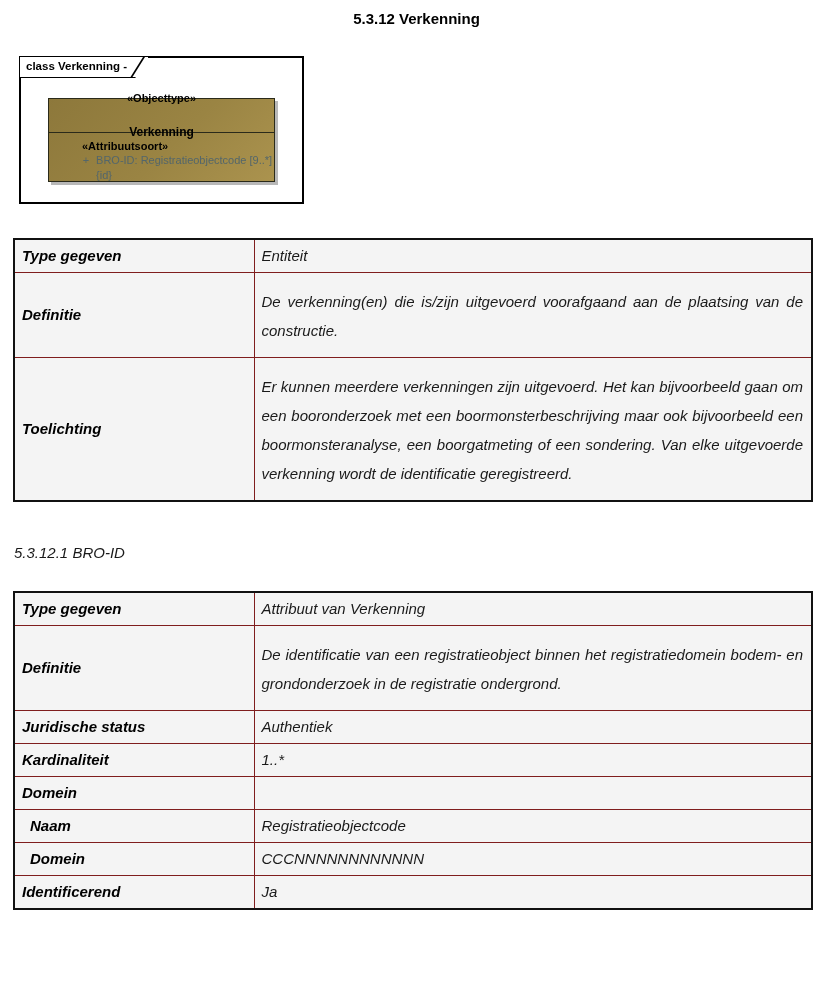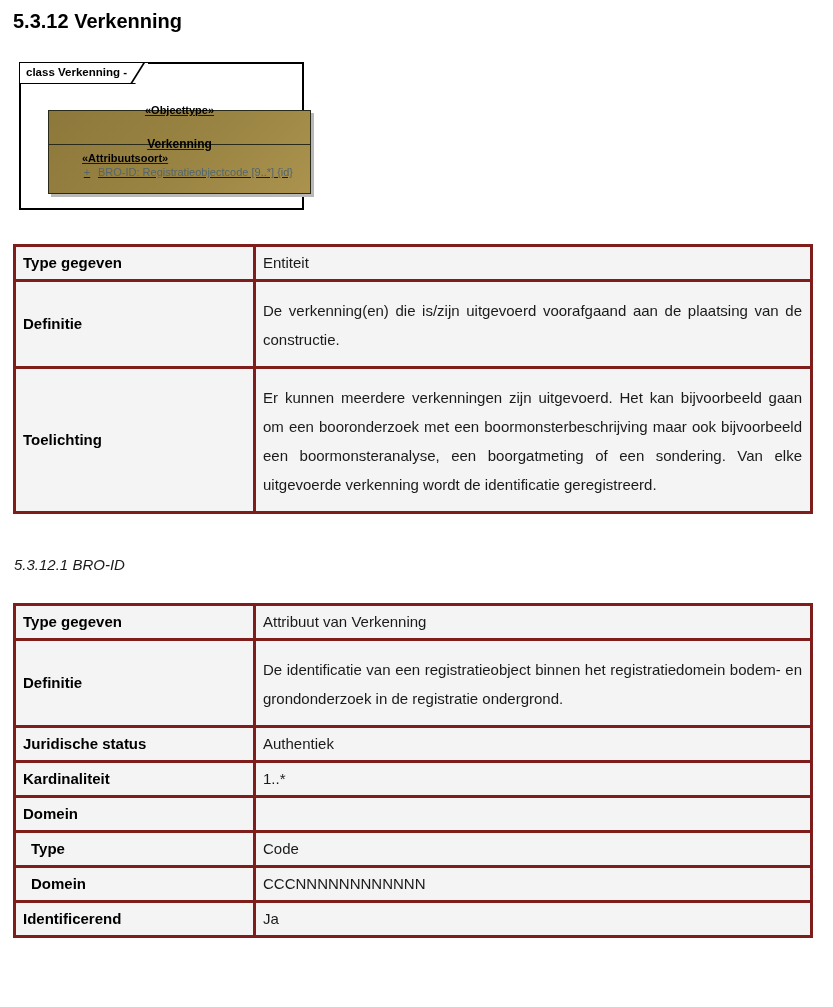--- a/index.html
+++ b/index.html
@@ -6,21 +6,21 @@
   html, body { background: #ffffff; }
   body {
     width: 833px; height: 1007px;
     font-family: "Liberation Sans", sans-serif;
     color: #1a1a1a;
     position: relative;
     padding: 10px 13px 0 13px;
   }
 
   
-  .h-main { font-size: 20px; font-weight: bold; color: #000; }
+  .h-main { font-size: 15px; font-weight: bold; color: #000; text-align: center; }
   .h-sub  { font-size: 15px; font-style: italic; font-weight: normal; color: #1a1a1a; margin: 0 0 0 1px; }
 
   
   .diagram-frame {
     position: relative;
     margin: 29px 0 0 6px;
     width: 285px; height: 148px;
     border: 2px solid #000;
     background: #fff;
   }
@@ -33,26 +33,25 @@
     line-height: 19px; padding-left: 6px;
     clip-path: polygon(0 0, 100% 0, 100% 45%, calc(100% - 13px) 100%, 0 100%);
     border-bottom: 1.5px solid #000;
   }
   
   .frame-tab::after{
     content:""; position:absolute; right:4px; top:0; width:1.5px; height:100%;
     background:#000; transform: skewX(-32deg); transform-origin: top right;
   }
   .class-box {
-    position: absolute; left: 27px; top: 46px;
-    width: 263px; height: 84px;
+    position: absolute; left: 27px; top: 40px;
+    width: 227px; height: 84px;
     border: 1.5px solid #2a2a1a;
     background: linear-gradient(135deg, #8d783b 0%, #9a8443 55%, #ab934e 100%);
     box-shadow: 3px 3px 0 #b8b8b8;
-    text-decoration: underline;
   }
   .class-head {
     height: 34px; border-bottom: 1.5px solid #2a2a1a;
     display: flex; flex-direction: column; align-items: center; justify-content: center;
   }
   .stereotype { font-size: 11px; font-weight: bold; color: #000; line-height: 14px; }
   .class-name { font-size: 12px; font-weight: bold; color: #000; line-height: 15px; margin-top: 20px; }
   .class-attrs { padding: 6px 0 0 13px; margin-left: 20px; }
   .attr-stereotype { font-size: 11px; font-weight: bold; color: #000; line-height: 14px; }
   .attr-line { font-size: 11px; color: #53666b; line-height: 15px; display: flex; }
@@ -60,25 +59,26 @@
 
   
   table.spec {
     border-collapse: collapse;
     width: 800px;
     background: #f4f4f4;
     border: 2px solid #111;
     table-layout: fixed;
   }
   table.spec td {
-    border: 3px solid #7f1d1d;
+    border: 1px solid #7f1d1d;
     font-size: 15px;
     line-height: 16px;
     padding: 8px 8px 8px 7px;
     vertical-align: middle;
+    font-style: italic;
   }
   table.spec td.label { width: 240px; font-weight: bold; color: #000; }
   table.spec td.label.indent { padding-left: 15px; }
   table.spec td.value { text-align: justify; }
   table.spec td.value.para { line-height: 29px; padding-top: 14px; padding-bottom: 12px; }
 
   .t1 { margin-top: 34px; }
   .t2 { margin-top: 30px; }
   .gap-sub { margin-top: 42px; }
 </style>
@@ -139,22 +139,22 @@
       </tr>
       <tr>
         <td class="label">Kardinaliteit</td>
         <td class="value">1..*</td>
       </tr>
       <tr>
         <td class="label">Domein</td>
         <td class="value"></td>
       </tr>
       <tr>
-        <td class="label indent">Type</td>
-        <td class="value">Code</td>
+        <td class="label indent">Naam</td>
+        <td class="value">Registratieobjectcode</td>
       </tr>
       <tr>
         <td class="label indent">Domein</td>
         <td class="value">CCCNNNNNNNNNNNN</td>
       </tr>
       <tr>
         <td class="label">Identificerend</td>
         <td class="value">Ja</td>
       </tr>
     </tbody>

